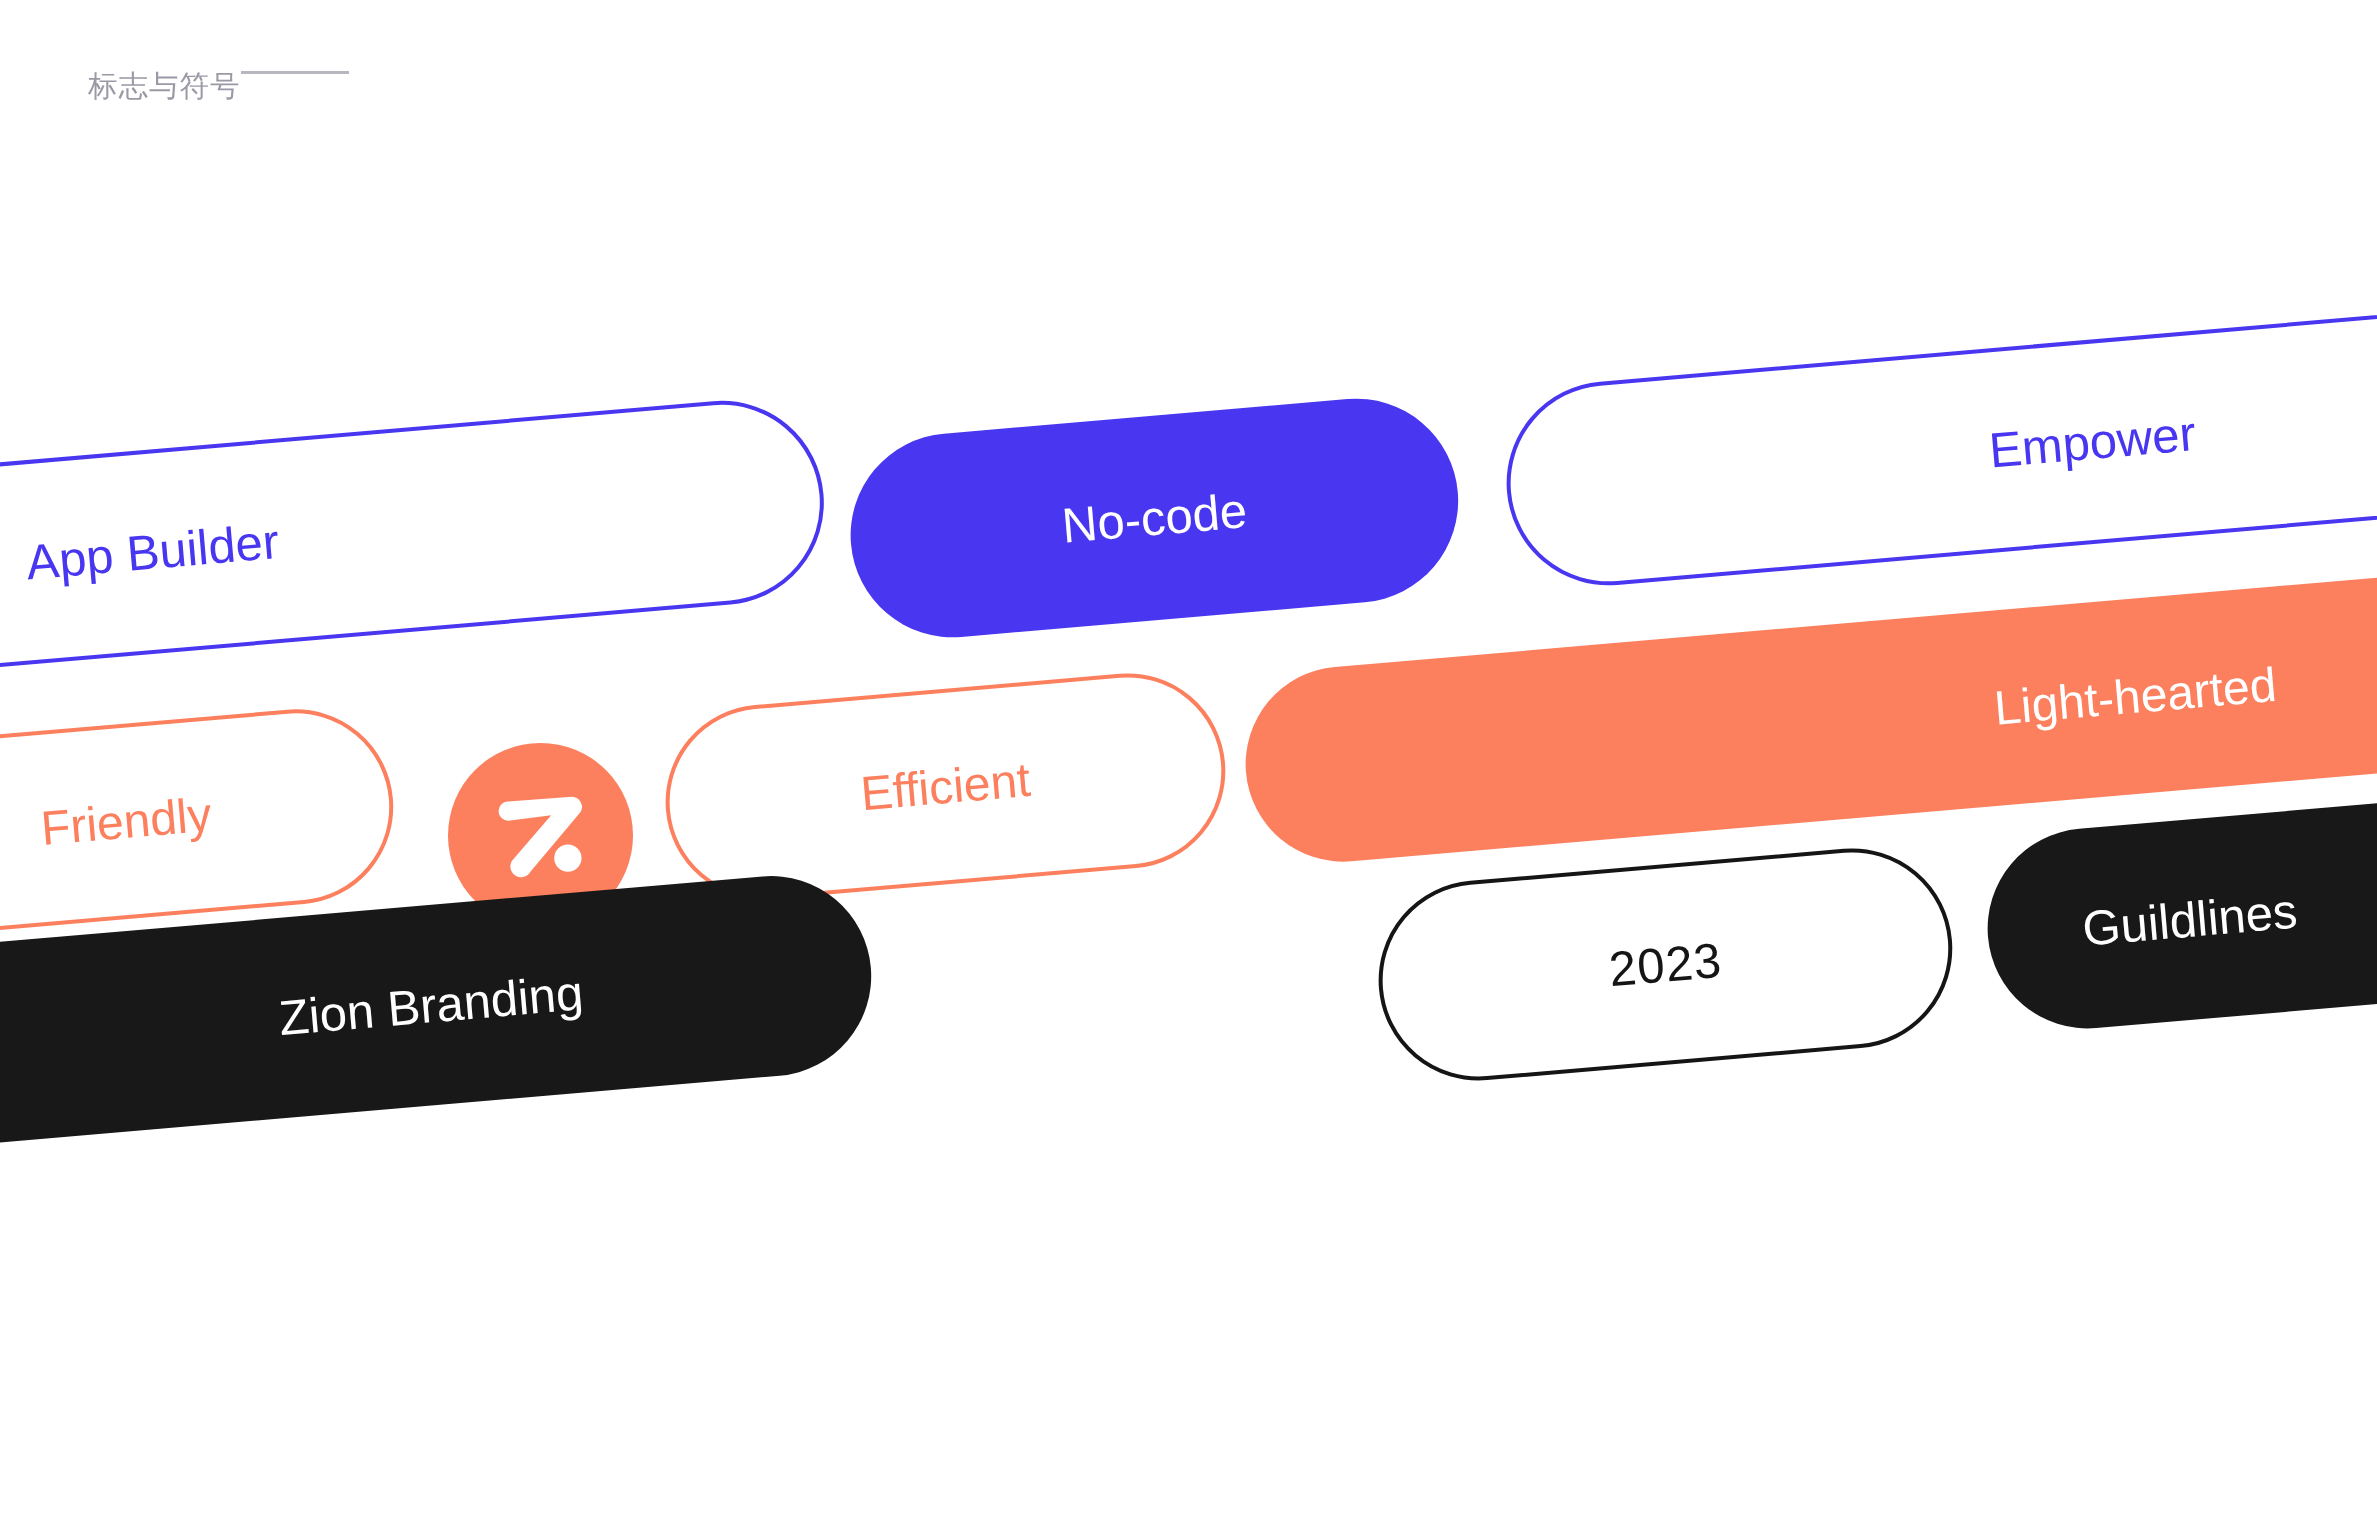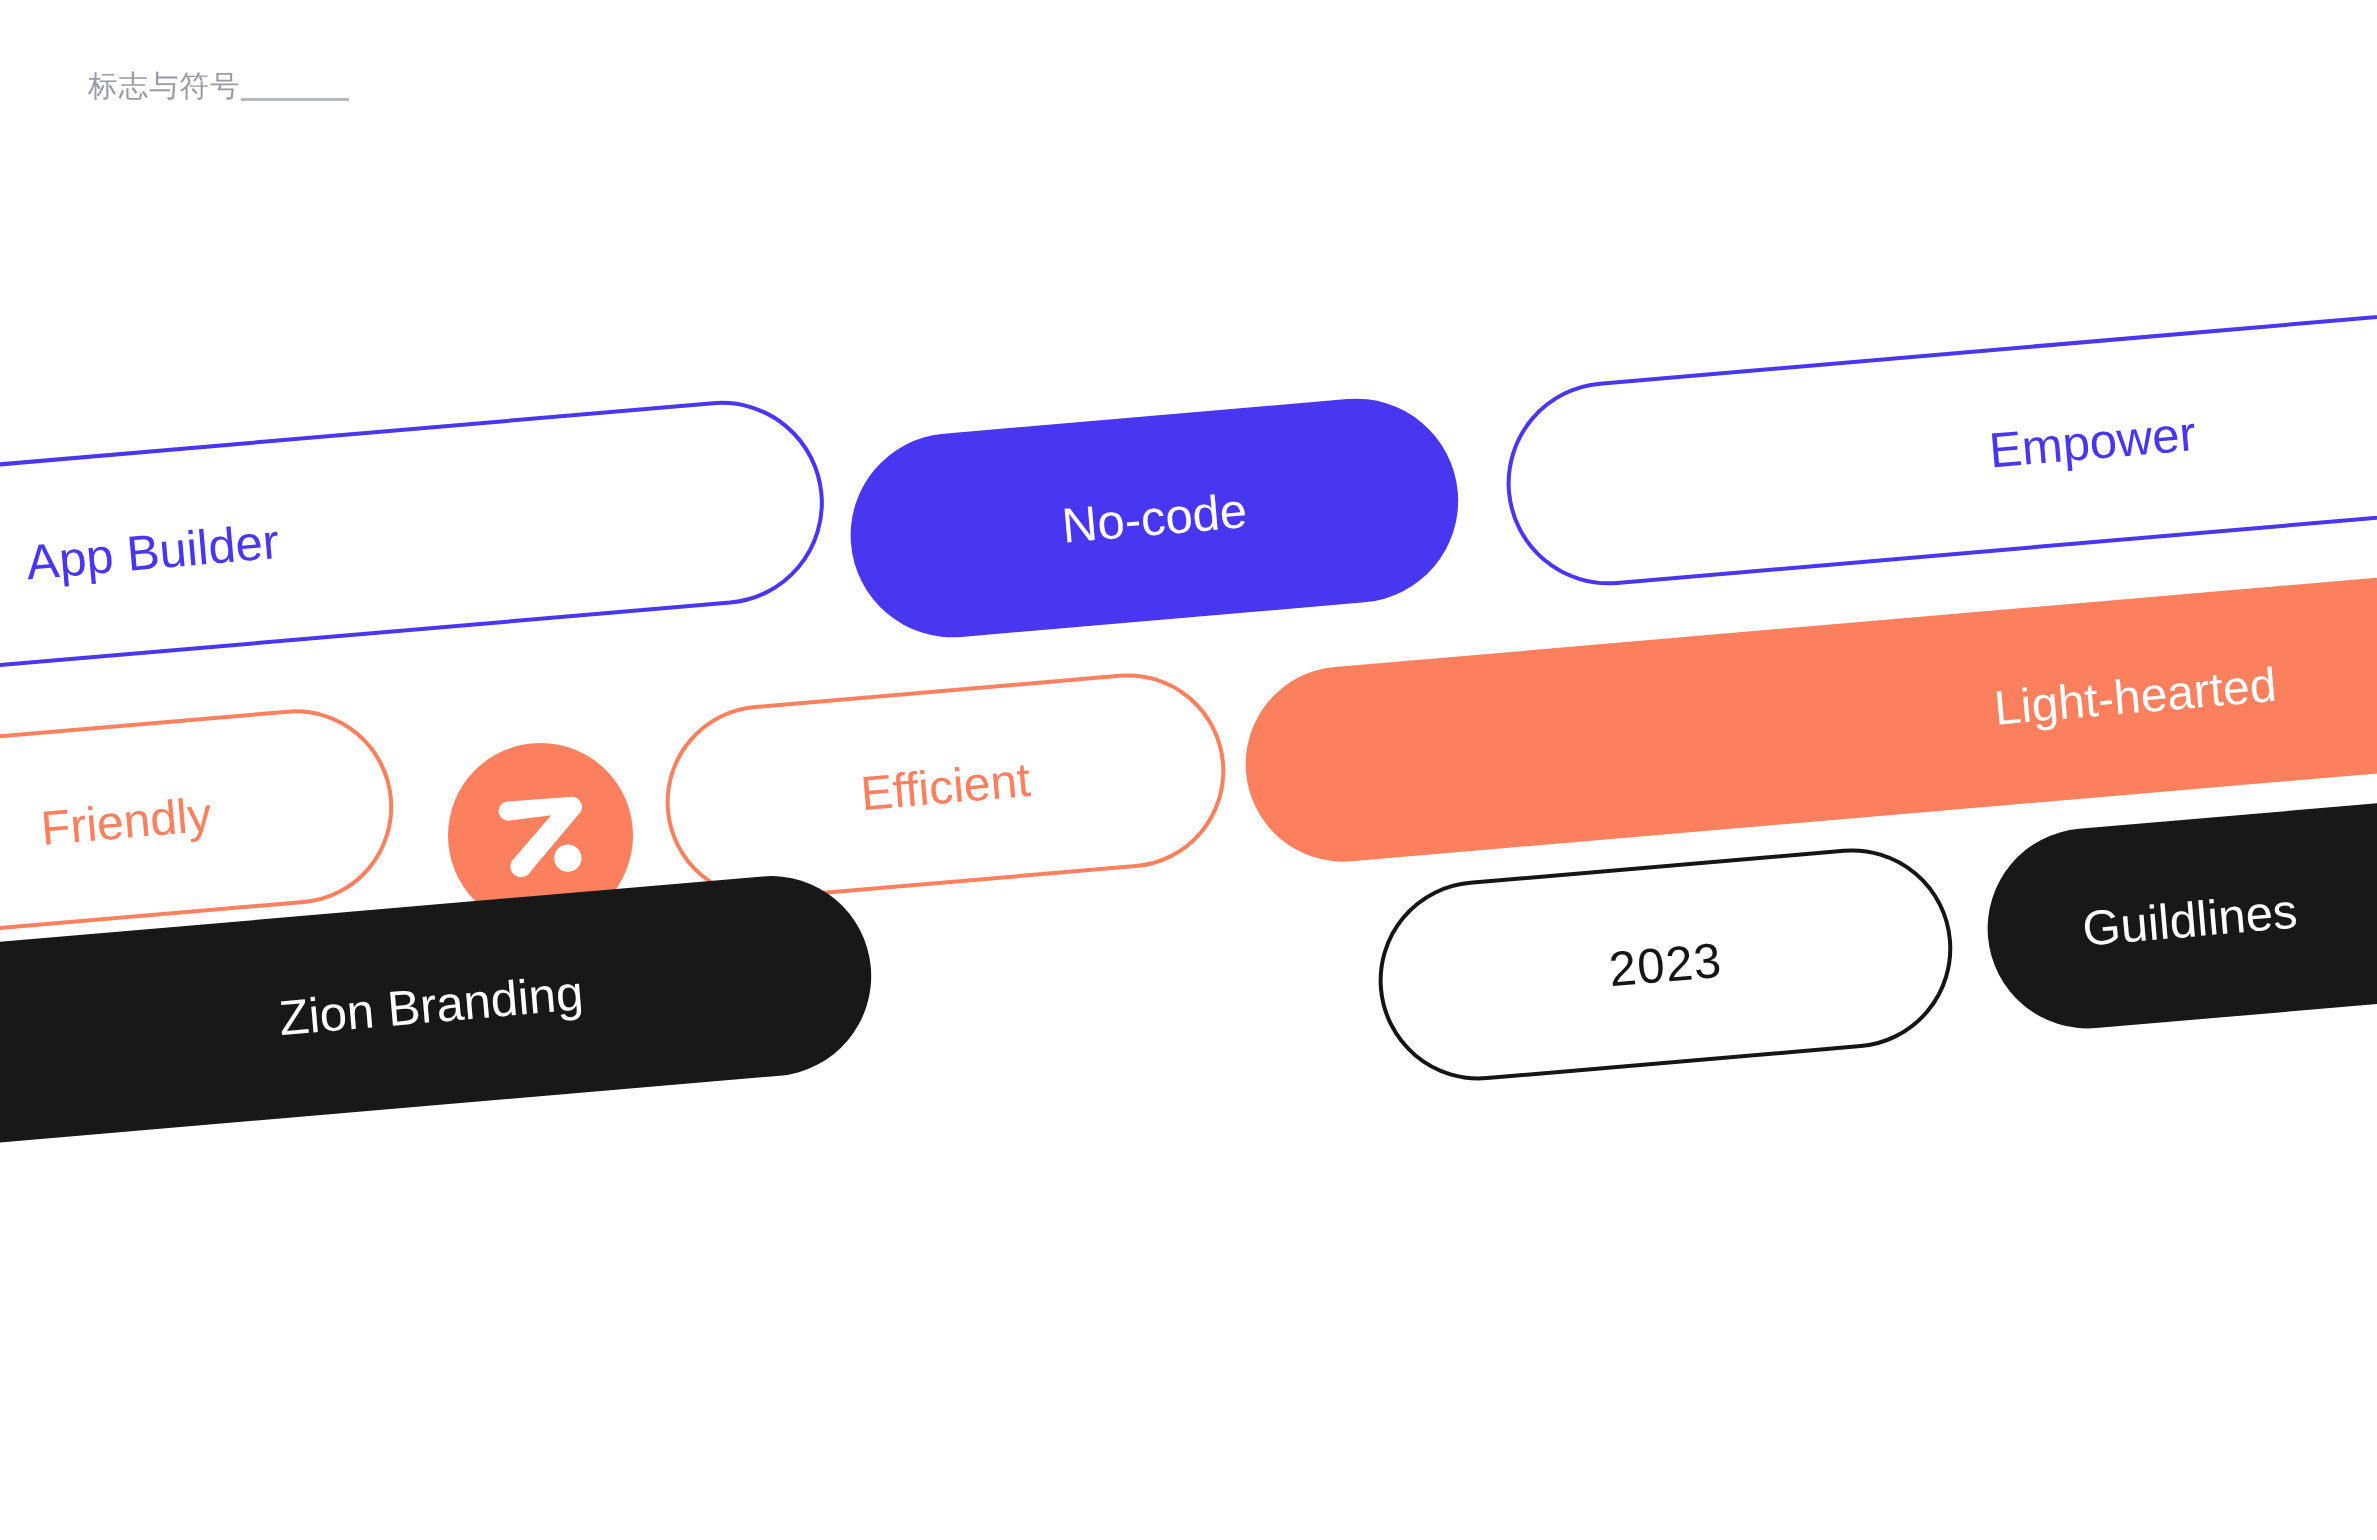--- a/index.html
+++ b/index.html
@@ -15,21 +15,21 @@
     overflow: hidden;
     font-family: "Liberation Sans", "DejaVu Sans", sans-serif;
   }
 
   
   .hdr-left {
     position: absolute;
     left: 88px;
     top: 71px;
     display: flex;
-    align-items: flex-end;
+    align-items: flex-start;
     white-space: nowrap;
   }
   .hdr-left .cn {
     font-size: 29.5px;
     color: #9a9aa6;
     letter-spacing: 1px;
     line-height: 1;
   }
   .hdr-rule {
     width: 108px;

